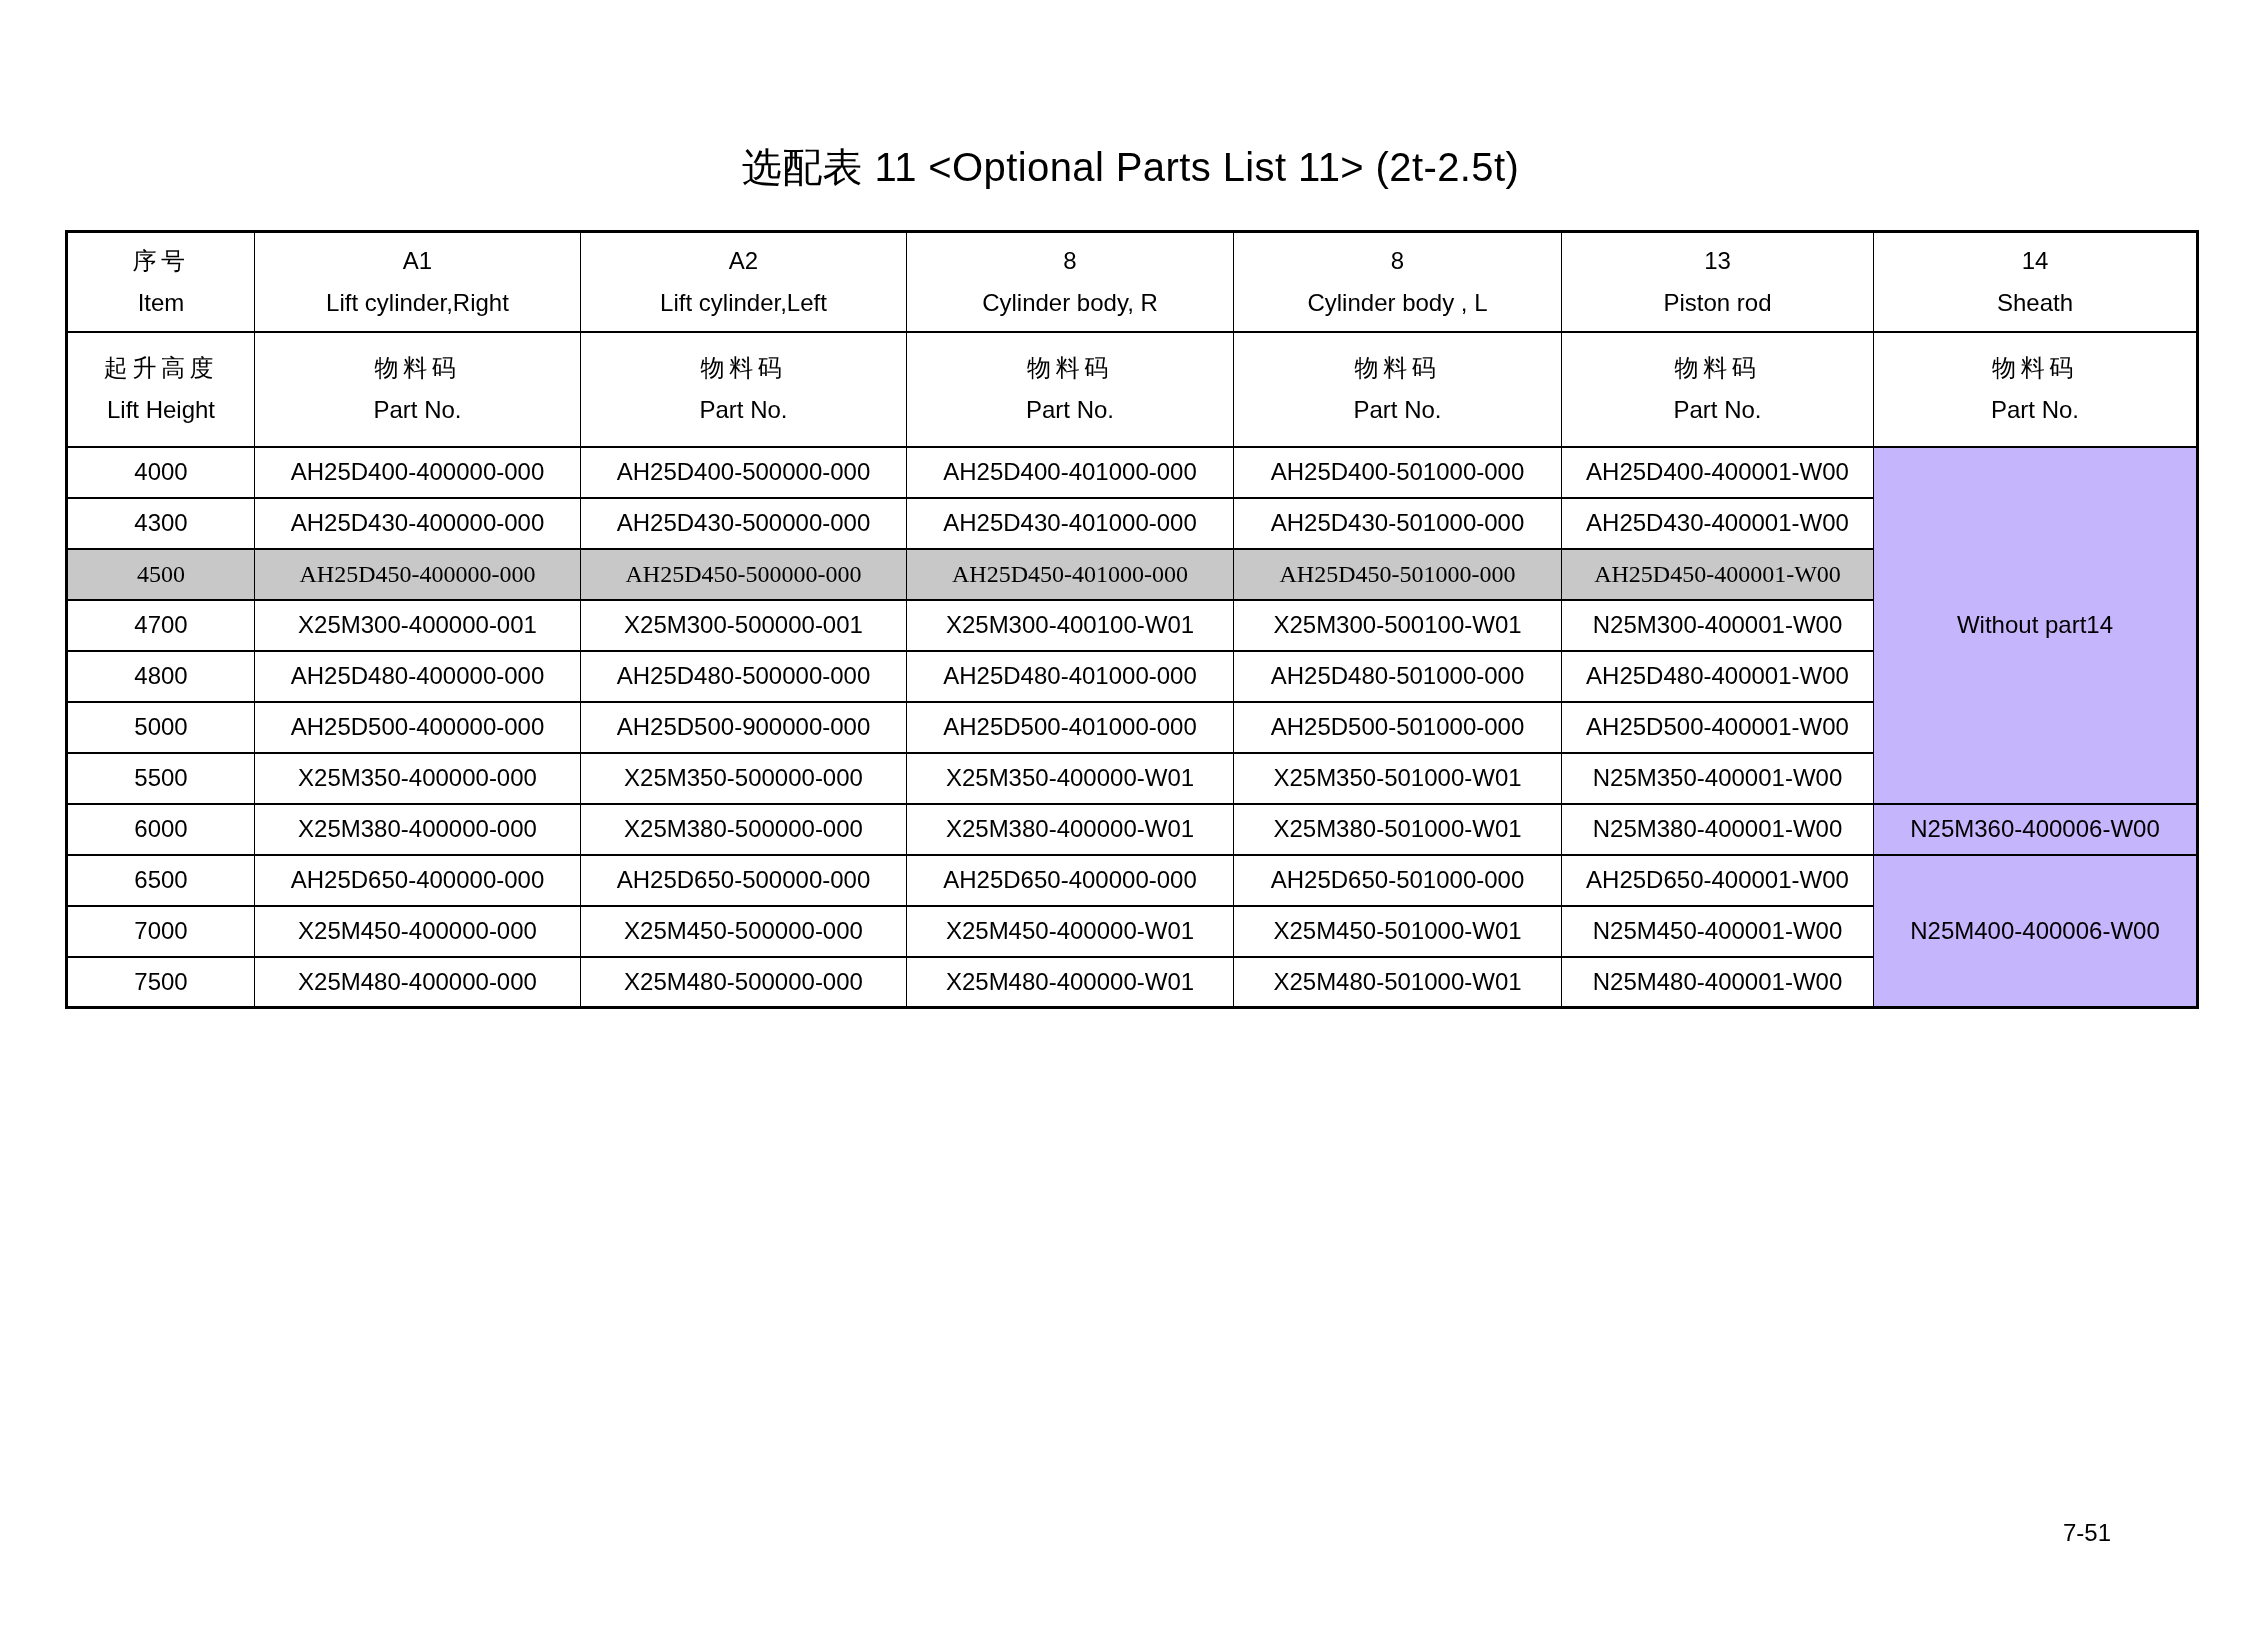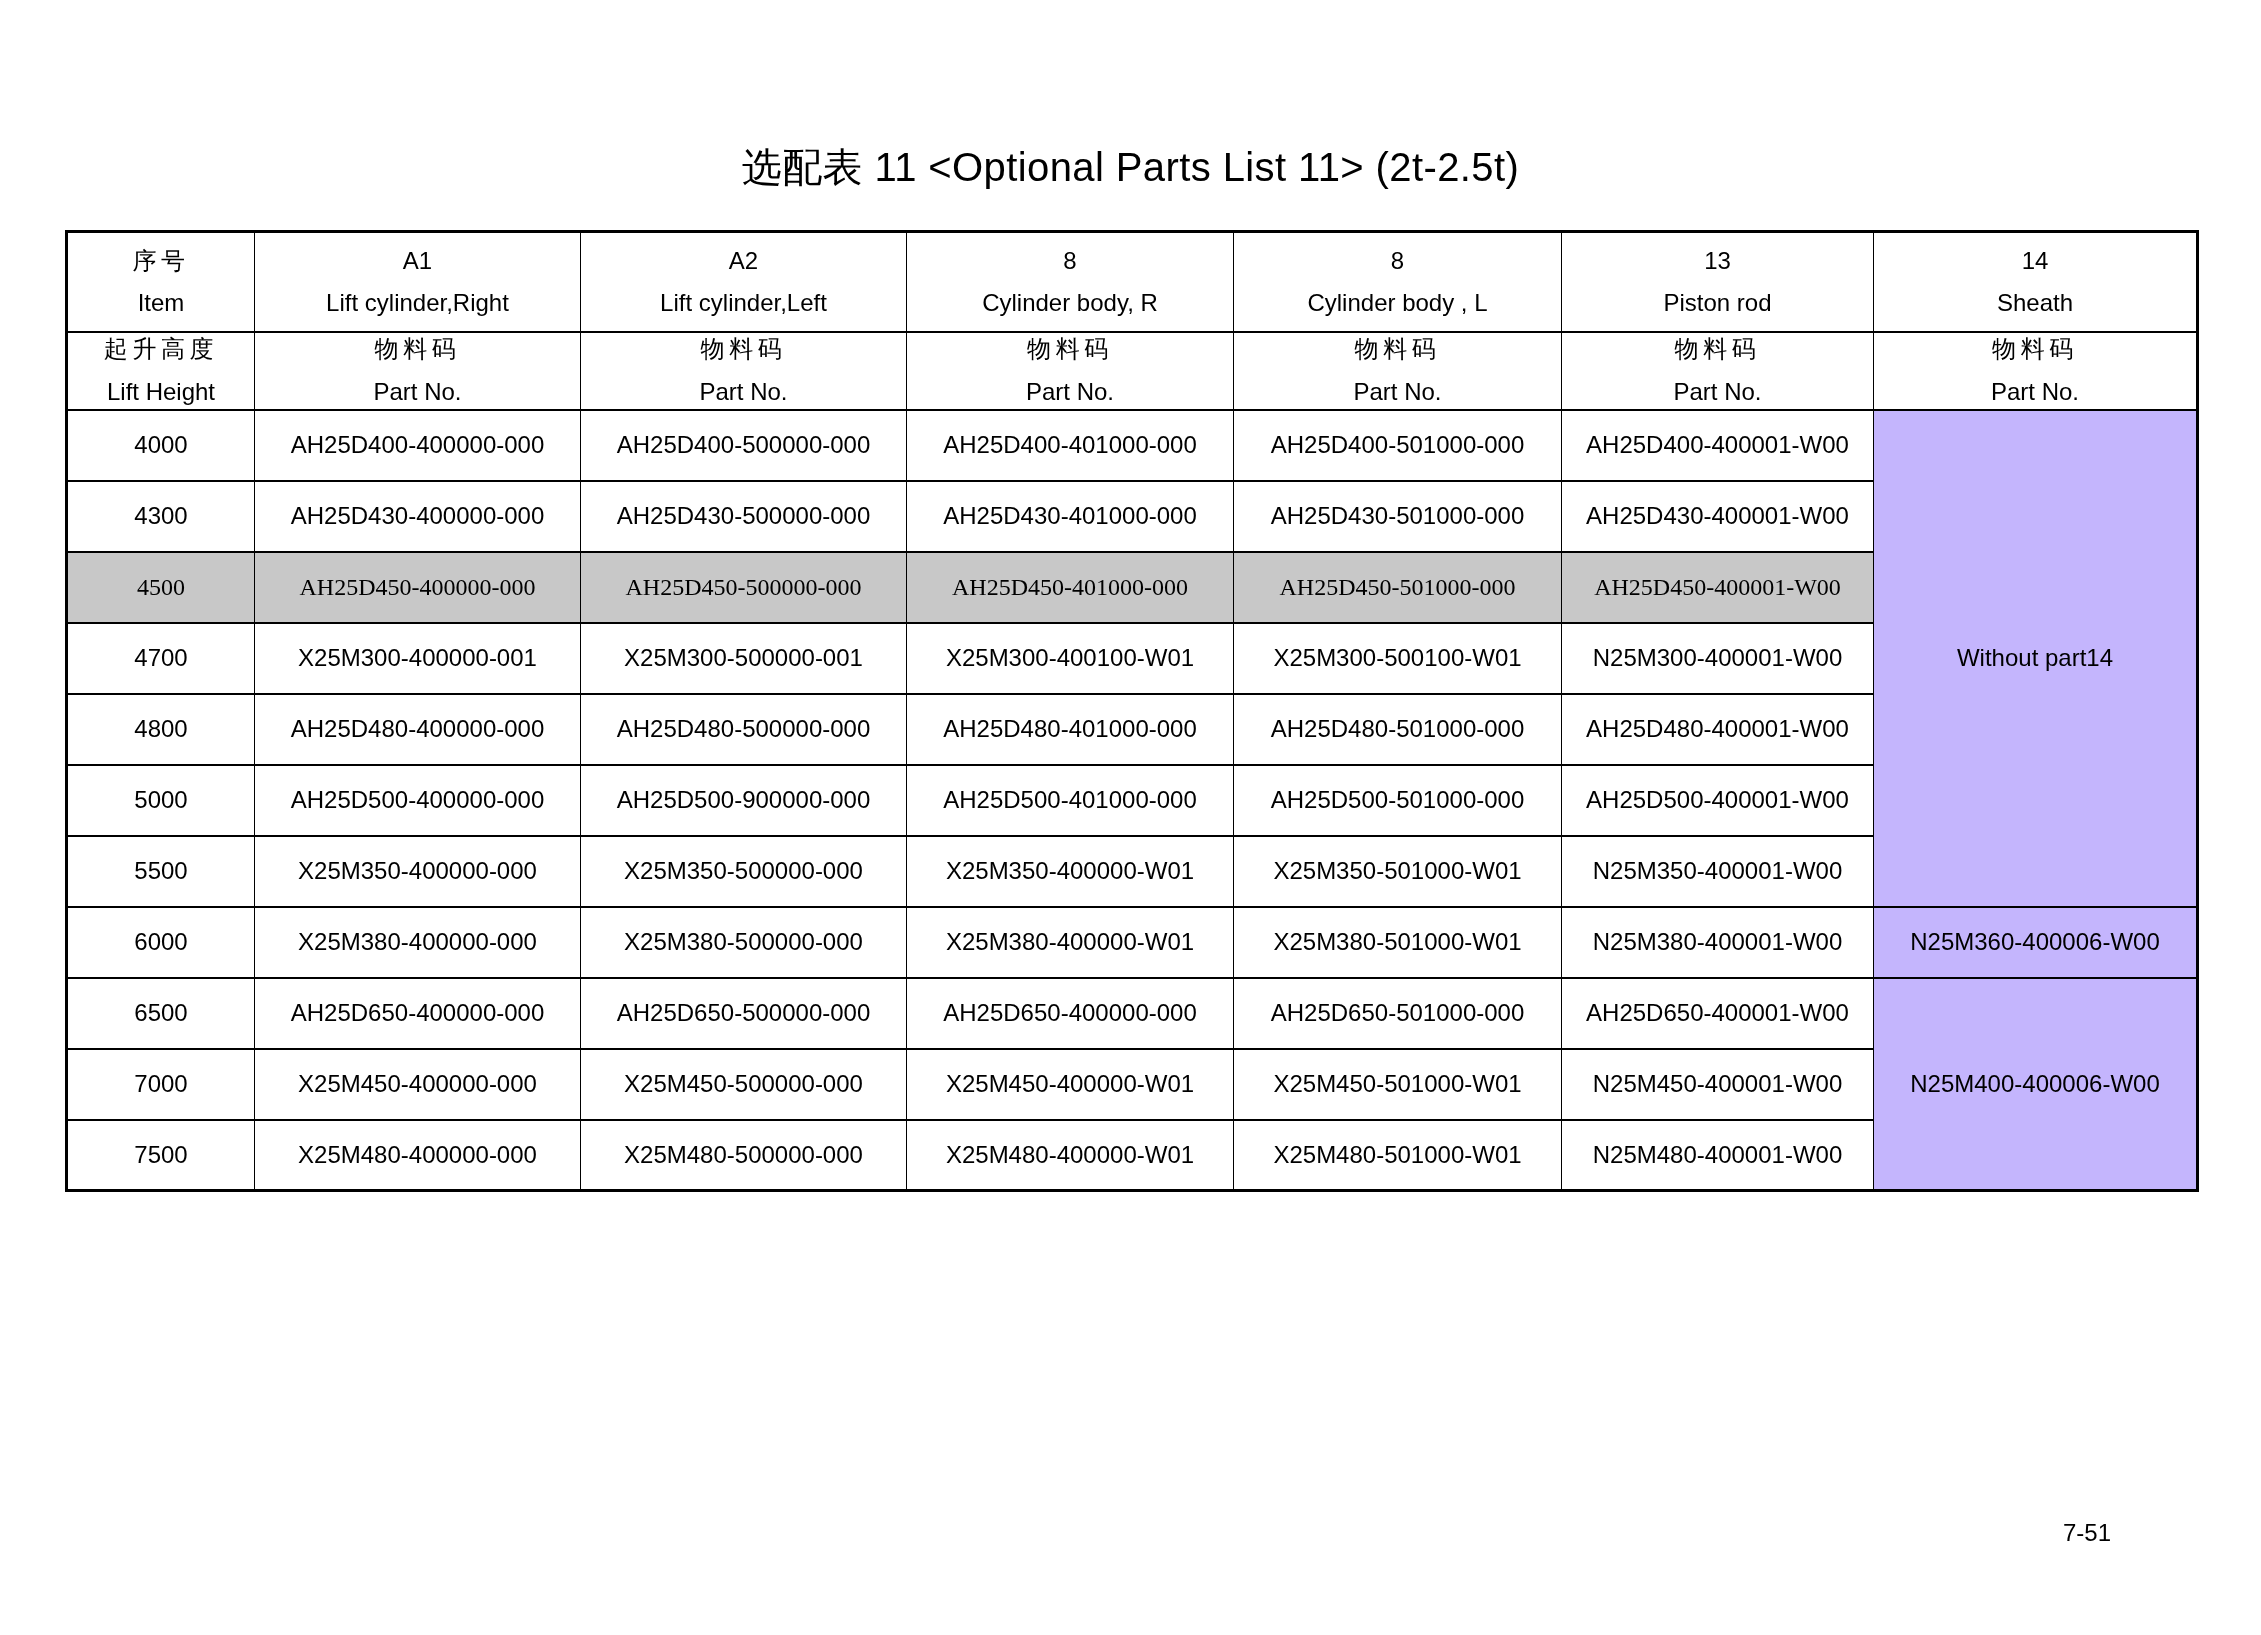--- a/index.html
+++ b/index.html
@@ -21,22 +21,22 @@
     border: 3.8px solid #000;
   }
   table.parts td {
     border-top: 2.3px solid #000; border-bottom: 2.3px solid #000;
     border-left: 1.5px solid #000; border-right: 1.5px solid #000;
     text-align: center; vertical-align: middle;
     font-size: 24px;
     overflow: hidden; white-space: nowrap;
   }
   tr.h1 { height: 100px; }
-  tr.h2 { height: 78px; }
-  tr.d  { height: 71px;  }
+  tr.h2 { height: 115px; }
+  tr.d  { height: 51px;  }
   .two-line { line-height: 1.0; }
   .two-line span { display: block; }
   .two-line .l1 { margin-bottom: 18.4px; font-size: 24px; }
   .two-line .l2 { font-size: 24px; }
   .cn { letter-spacing: 4.6px; }
   tr.hl td { background: #c8c8c8; font-family: Liberation Serif, serif; }
   td.sheath-cell { background: #c4b5fd; }
   .pageno {
     position: absolute; left: 2063px; top: 1519px;
     font-size: 24px;

